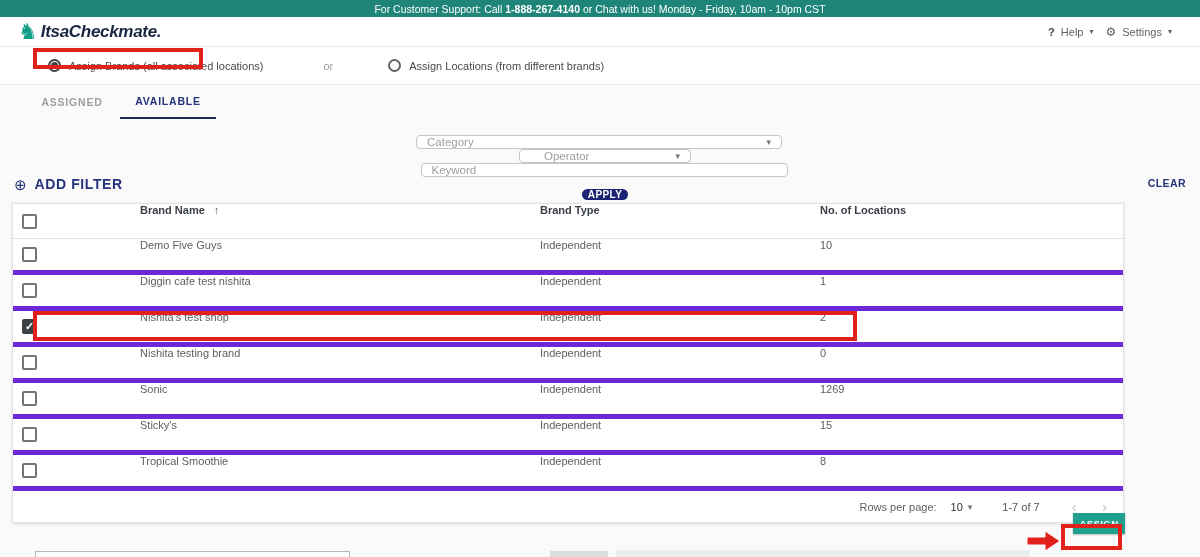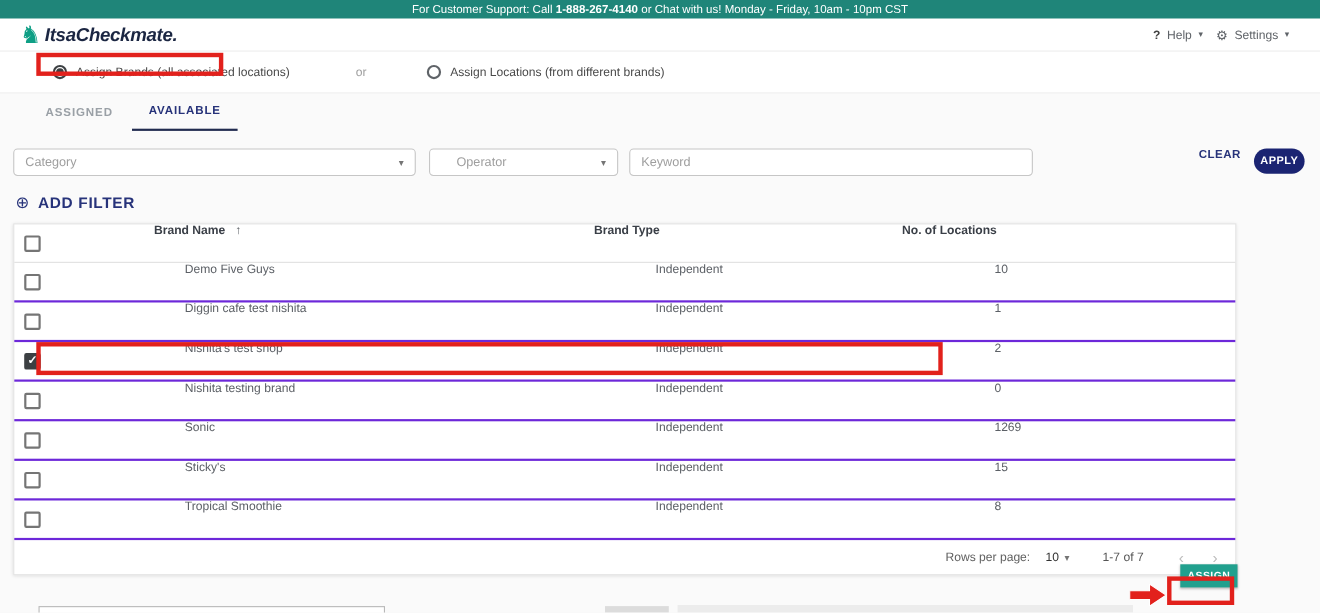--- a/index.html
+++ b/index.html
@@ -35,21 +35,21 @@
   .radio.selected { border-color:#3c4043; }
   .radio.selected::after { content:""; width:7px; height:7px; border-radius:50%; background:#3c4043; }
 
   
   .tabs-row { height:34px; display:flex; padding-left:24px; }
   .tab { width:96px; display:flex; align-items:center; justify-content:center;
          font-size:10.5px; font-weight:bold; letter-spacing:0.8px; color:#9aa0a6; cursor:pointer; }
   .tab.active { color:var(--accent_navy); border-bottom:2px solid #222c50; }
 
   
-  .filter-row { margin-top:16px; height:26px; display:flex; align-items:flex-start; padding:0 14px 0 12px; }
+  .filter-row { margin-top:16px; height:26px; display:flex; align-items:center; padding:0 14px 0 12px;flex-direction:column; }
   .select { height:25px; background:#fff; border:1px solid #c6c6c6; border-radius:4px;
             display:flex; align-items:center; justify-content:space-between;
             padding:0 10px; font-size:11.5px; color:#9e9e9e; cursor:pointer; }
   .sel-category { width:366px; }
   .sel-operator { width:172px; margin-left:12px;padding-left:24px; }
   .caret { font-size:9px; color:#757575; }
   .keyword { width:367px; height:25px; margin-left:10px; border:1px solid #c6c6c6; border-radius:4px;
              padding:0 10px; font-size:11.5px; color:#444; font-family:"Liberation Sans",sans-serif; }
   .keyword::placeholder { color:#9e9e9e; }
   .clear-btn { margin-left:auto; font-size:10.5px; font-weight:bold; letter-spacing:0.4px;
@@ -62,21 +62,21 @@
   .add-filter { margin-top:14px; height:18px; display:flex; align-items:center; gap:8px;
                 padding-left:14px; color:var(--accent_navy); cursor:pointer; }
   .plus-icon { font-size:15px; line-height:15px; }
   .add-filter-label { font-size:14px; font-weight:bold; letter-spacing:0.6px; }
 
   
   .table-card { margin:10px 12px 0 12px; width:1112px; height:320px; background:#fff;
                 border:1px solid #e2e2e2; box-shadow:0 1px 3px rgba(0,0,0,0.12); }
   .thead, .trow { display:flex; }
   .thead { height:35px; border-bottom:1px solid #e0e0e0; font-size:11px; font-weight:bold; color:#3a3f47; }
-  .trow { height:36px; border-bottom:2px solid #6d28d9; font-size:11px; color:#5c6066;gap:28px; }
+  .trow { height:36px; border-bottom:5px solid #6d28d9; font-size:11px; color:#5c6066; }
   .c-check { width:127px; padding-left:9px; display:flex; align-items:center; }
   .c-brand { width:400px; }
   .c-type  { width:280px; }
   .c-loc   { flex:1; }
   .checkbox { width:15px; height:15px; border:2px solid #757575; border-radius:2px;
               background:#fff; cursor:pointer; display:inline-flex; align-items:center; justify-content:center; }
   .checkbox.checked { background:#3c4043; border-color:#3c4043; }
   .checkbox.checked::after { content:"✓"; color:#fff; font-size:11px; font-weight:bold; line-height:1; }
   .sort-arrow { font-size:11px; color:#5f6368; margin-left:6px; }
 

